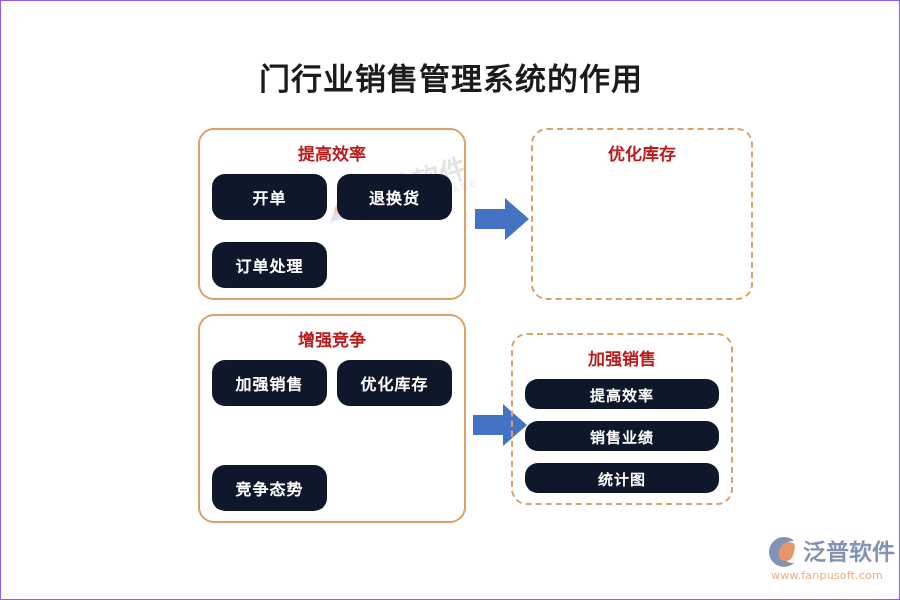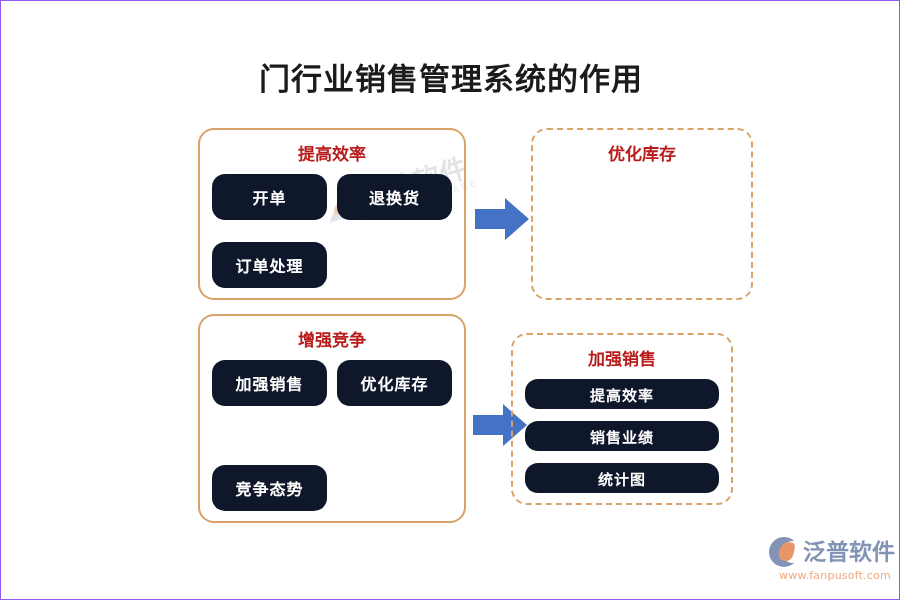--- a/index.html
+++ b/index.html
@@ -242,21 +242,21 @@
     line-height: 32px;
     margin-left: 2px;
     letter-spacing: 0px;
     white-space: nowrap;
   }
   .brand-url {
     font-size: 11px;
     color: #f0a97f;
     letter-spacing: 0.2px;
     line-height: 14px;
-    margin-left: 10px;
+    margin-left: 2px;
     white-space: nowrap;
   }
 </style>
 </head>
 <body>
 
 <div id="canvas">
 
   <div class="page-title">门行业销售管理系统的作用</div>
 

